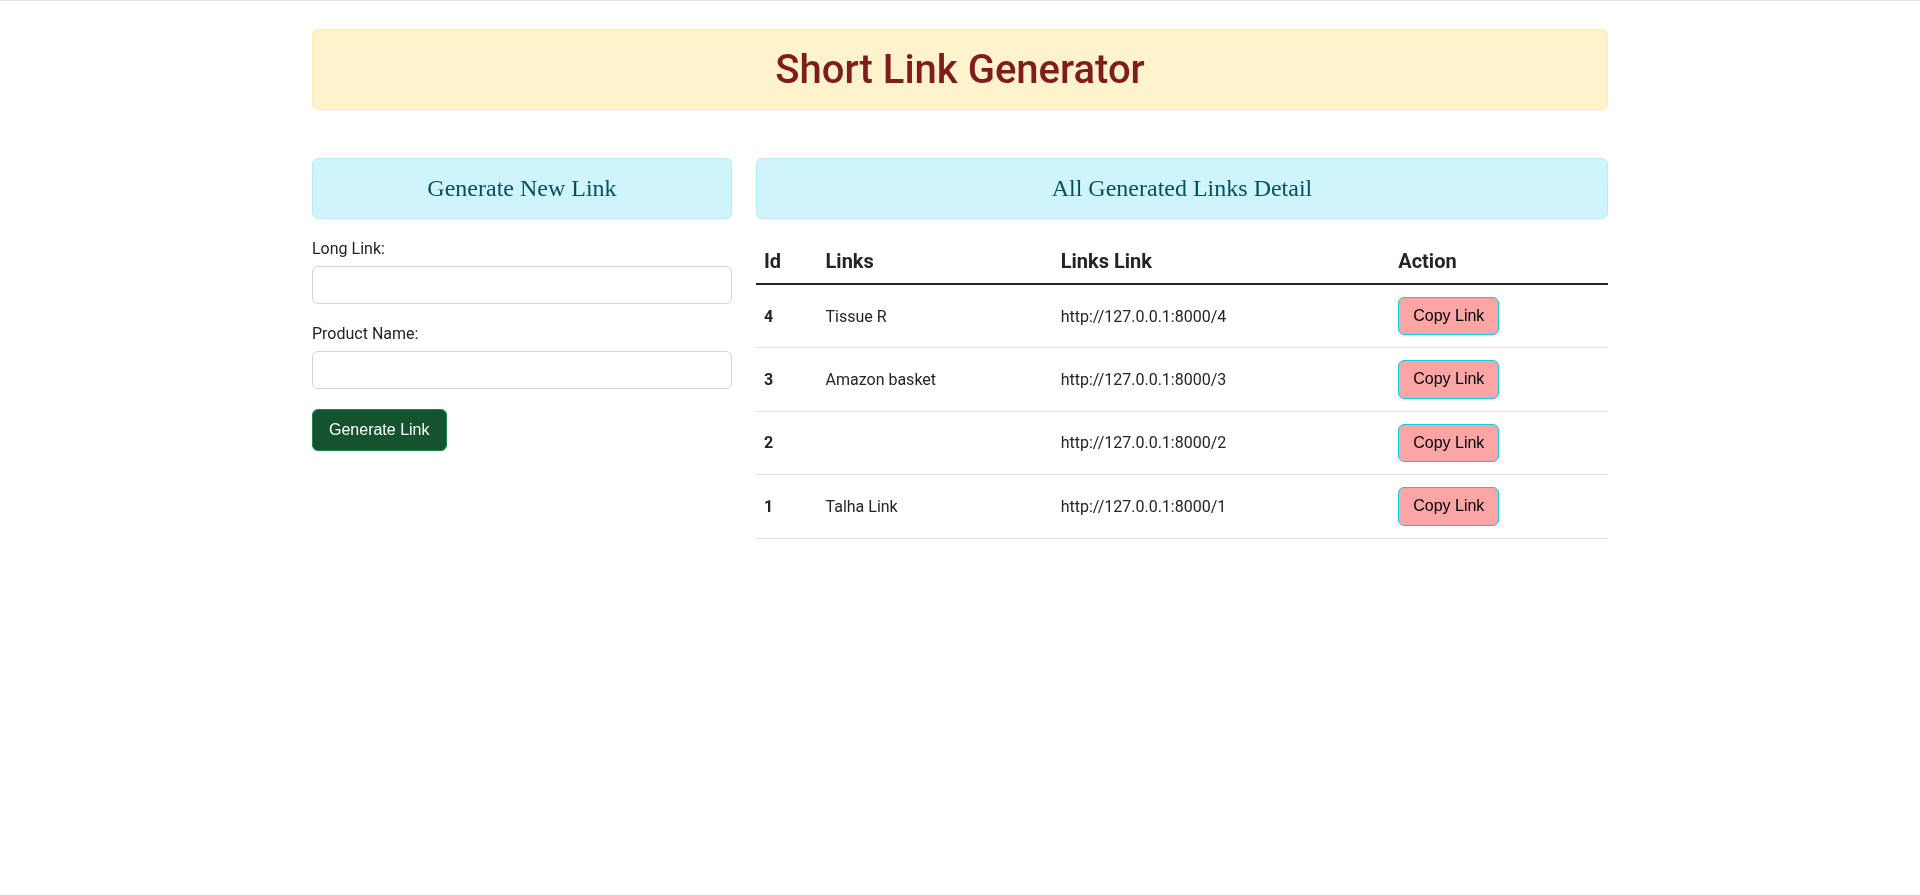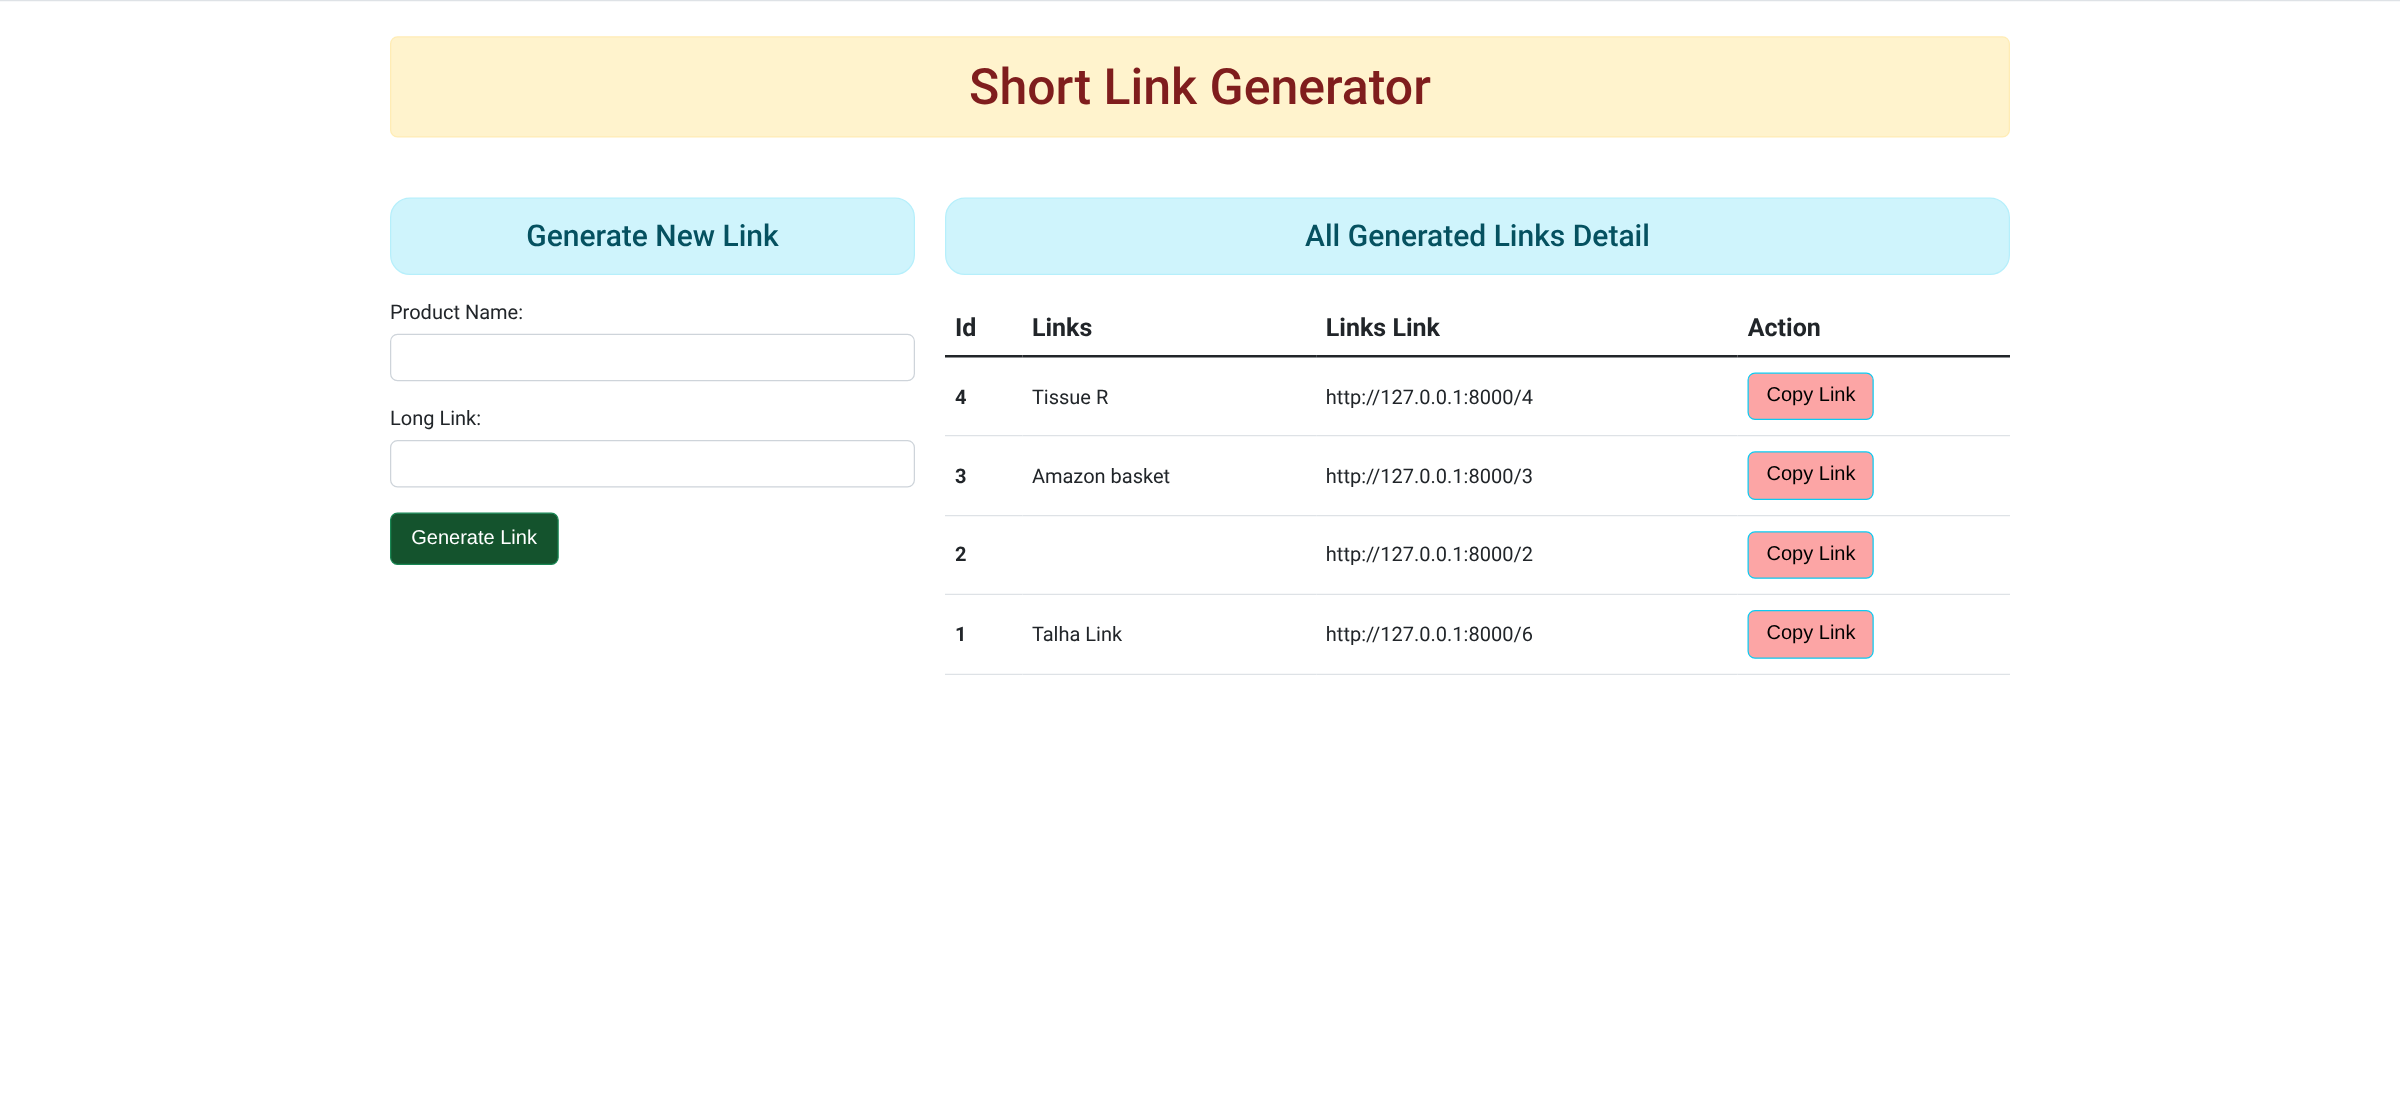--- a/index.html
+++ b/index.html
@@ -34,24 +34,25 @@
     }
     .alert-warning h1 {
       font-size: 40px;
       font-weight: 500;
       margin: 0;
     }
     .alert-info {
       background-color: #cff4fc;
       color: #055160;
       border: 1px solid #b6effb;
-      border-radius: 16px;
+      border-radius: 6px;
       padding: 16px;
       text-align: center;
       margin-bottom: 20px;
+      font-family: Liberation Serif, serif;
     }
     .alert-info h4 {
       font-size: 24px;
       font-weight: 500;
       margin: 0;
     }
     .row {
       display: flex;
       gap: 24px;
       align-items: flex-start;
@@ -139,26 +140,26 @@
   </div>
 
   <div class="row">
 
     <div class="col-4">
       <div class="alert-info">
         <h4>Generate New Link</h4>
       </div>
 
       <div class="form-group">
+        <label>Long Link:</label>
+        <input type="text" class="form-control" value="" style="">
+      </div>
+
+      <div class="form-group">
         <label>Product Name:</label>
-        <input type="text" class="form-control" value="" style="">
-      </div>
-
-      <div class="form-group">
-        <label>Long Link:</label>
         <input type="text" class="form-control" value="" style="">
       </div>
 
       <button class="btn-success">Generate Link</button>
     </div>
 
     <div class="col-8">
       <div class="alert-info">
         <h4>All Generated Links Detail</h4>
       </div>
@@ -187,21 +188,21 @@
             </tr>
             <tr>
               <td>2</td>
               <td></td>
               <td>http://127.0.0.1:8000/2</td>
               <td><button class="btn-info">Copy Link</button></td>
             </tr>
             <tr>
               <td>1</td>
               <td>Talha Link</td>
-              <td>http://127.0.0.1:8000/6</td>
+              <td>http://127.0.0.1:8000/1</td>
               <td><button class="btn-info">Copy Link</button></td>
             </tr>
           </tbody>
       </table>
     </div>
 
   </div>
 </div>
 
 </body></html>

